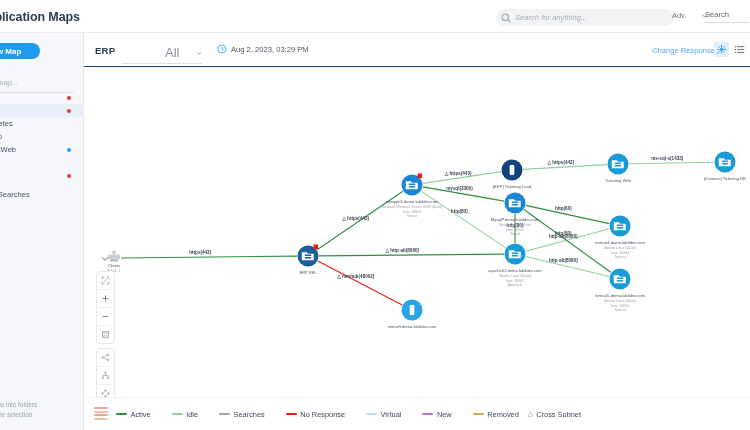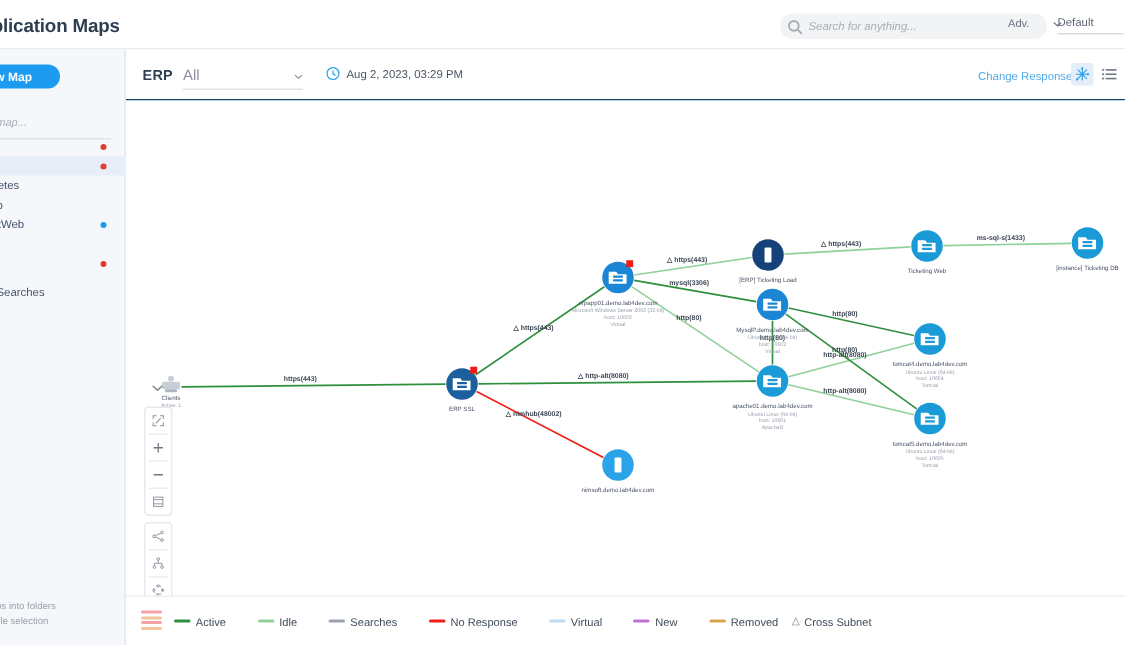--- a/index.html
+++ b/index.html
@@ -17,21 +17,21 @@
     background: #ffffff;
     border-bottom: 1px solid #e8eaee;
     display: flex; align-items: center;
   }
   .app-title {
     position: absolute; left: -22px; top: 10px;
     font-size: 12.5px; font-weight: bold; color: #2c3e50;
     letter-spacing: -0.1px; white-space: nowrap;
   }
   .search-wrap {
-    position: absolute; left: 520px; top: 9px;
+    position: absolute; left: 496px; top: 9px;
     width: 178px; height: 17px;
     background: #f2f3f5; border-radius: 9px;
     display: flex; align-items: center; padding-left: 4px;
   }
   .search-icon { width: 12px; height: 12px; flex: 0 0 auto; opacity: .55; }
   .search-input {
     border: 0; background: transparent; outline: none;
     font-family: "Liberation Sans", sans-serif;
     font-size: 7.6px; color: #4b5563; margin-left: 3px; width: 130px;
     font-style: italic;
@@ -97,21 +97,21 @@
   .erp-label {
     position: absolute; left: 11px; top: 12px;
     font-size: 9.6px; font-weight: bold; color: #2c3e50; letter-spacing: .2px;
   }
   .all-select {
     position: absolute; left: 38px; top: 12px; width: 80px;
     border-bottom: 1px solid #dfe3e9; padding-bottom: 3px;
     display: flex; align-items: center; justify-content: space-between;
     cursor: pointer;
   }
-  .all-select span { font-size: 10px; color: #8a919d; }
+  .all-select span { font-size: 13px; color: #8a919d; margin-left: 43px; }
   .ts-wrap {
     position: absolute; left: 133px; top: 11px;
     display: flex; align-items: flex-end; gap: 4px; cursor: pointer;
   }
   .clock-icon { width: 10px; height: 10px; }
   .ts-text { font-size: 7.6px; color: #4c5664; white-space: nowrap; }
   .findmap {
     position: absolute; left: 452px; top: 12px; width: 106px;
     border-bottom: 1px solid #d8dbe0; padding-bottom: 3px;
   }
@@ -181,21 +181,21 @@
   </div>
 
   <div class="adv-btn">
     <span>Adv.</span>
     <svg class="chev" viewBox="0 0 10 6" fill="none" stroke="#6b7280" stroke-width="1.4">
         <path d="M1 1.5 L5 5 L9 1.5"></path>
       </svg>
   </div>
 
   <div class="default-sel">
-    <span>Default</span>
+    <span>Search</span>
   </div>
 </div>
 
 <div class="sidebar">
   <div class="new-map-btn">
     <span>New Map</span>
   </div>
 
   <div class="sb-search">
     <span>Search map...</span>

